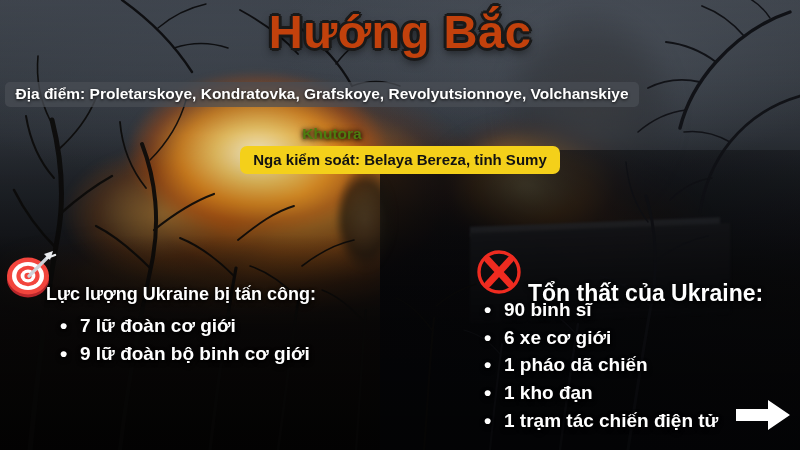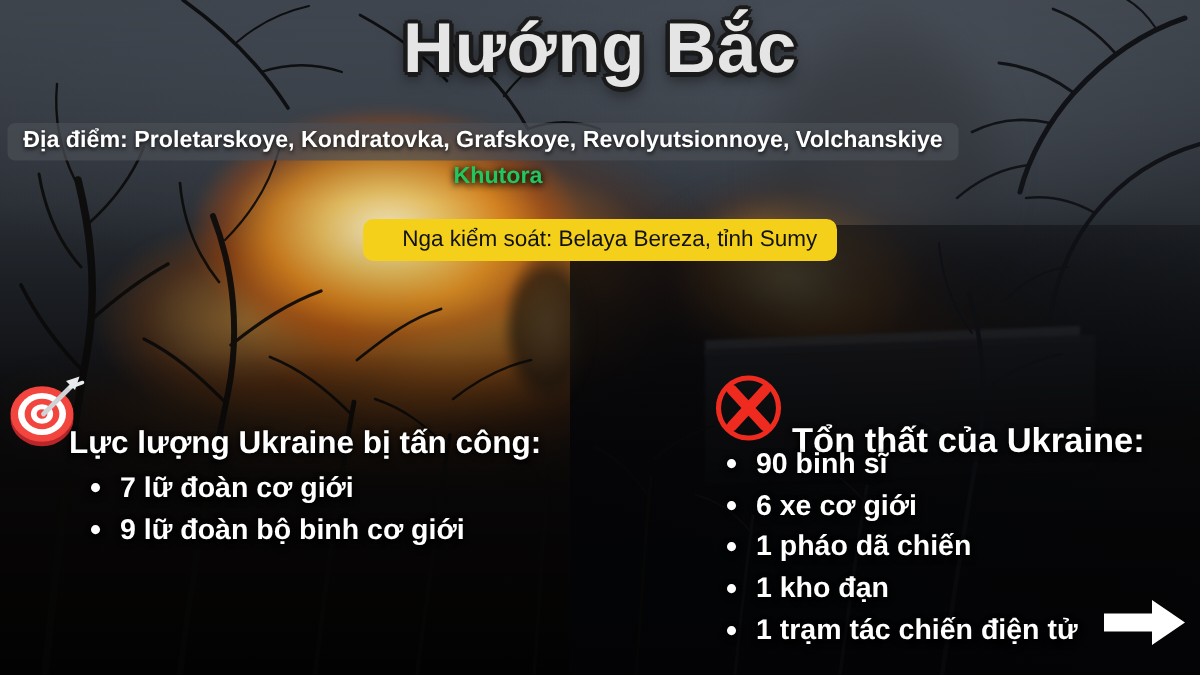--- a/index.html
+++ b/index.html
@@ -86,21 +86,21 @@
     position:absolute; inset:0;
     background:
       linear-gradient(180deg, rgba(0,0,0,.18) 0%, rgba(0,0,0,.05) 30%, rgba(0,0,0,.30) 62%, rgba(0,0,0,.55) 100%);
   }
 
   
   .content { position:absolute; inset:0; }
 
   .title {
     position:absolute; top:4px; left:0; width:800px; text-align:center;
-    font-size:47px; font-weight:bold; color:#e5e5e5; letter-spacing:.5px;
+    font-size:47px; font-weight:bold; color:#c2410c; letter-spacing:.5px;
     line-height:1.18;
     text-shadow:
       -2px -2px 0 #1a1a1a,  2px -2px 0 #1a1a1a,
       -2px  2px 0 #1a1a1a,  2px  2px 0 #1a1a1a,
       -3px  0   0 #1a1a1a,  3px  0   0 #1a1a1a,
        0   -3px 0 #1a1a1a,  0    3px 0 #1a1a1a,
        0 4px 10px rgba(0,0,0,.75);
   }
 
   .location-wrap {
@@ -108,44 +108,44 @@
   }
   .location-line1 {
     display:inline-block;
     background:rgba(74,78,84,.72);
     color:#ffffff; font-size:15.5px; font-weight:bold;
     padding:3px 10px 4px 10px; border-radius:5px;
     white-space:nowrap;
     text-shadow:0 1px 3px rgba(0,0,0,.85);
   }
   .location-line2 {
-    display:block; margin-top:2px;
-    color:#22c55e; font-size:15.5px; font-weight:bold;
+    display:block; margin-top:18px;
+    color:#4d7c0f; font-size:15.5px; font-weight:bold;
     text-shadow:0 1px 4px rgba(0,0,0,.9), 0 0 6px rgba(0,0,0,.7);
     padding-left:20px;
   }
 
   .control-badge {
     position:absolute; top:146px; left:0; width:800px; text-align:center;
   }
   .control-badge .pill {
     display:inline-block;
     background:#f4d01a;
-    color:#121212; font-size:15px; font-weight:normal;
-    padding:5px 13px 6px 26px; border-radius:7px;
+    color:#121212; font-size:15px; font-weight:bold;
+    padding:5px 13px 6px 13px; border-radius:7px;
     white-space:nowrap;
   }
 
   
   .col-left { position:absolute; left:0; top:250px; width:470px; }
   .head-row { position:relative; height:44px; }
   .target-icon { position:absolute; left:3px; top:-2px; width:54px; height:50px; }
   .head-left {
     position:absolute; left:46px; top:34px;
-    font-size:21px; font-weight:bold; color:#ffffff;
+    font-size:18px; font-weight:bold; color:#ffffff;
     text-shadow:0 2px 5px rgba(0,0,0,.95), 0 0 3px rgba(0,0,0,.9);
     white-space:nowrap;
   }
   .list-left { position:absolute; left:58px; top:62px; width:400px; }
   .list-left li, .list-right li {
     list-style:none; position:relative;
     font-size:19px; font-weight:bold; color:#ffffff;
     line-height:1.46; padding-left:22px; white-space:nowrap;
     text-shadow:0 2px 5px rgba(0,0,0,.95), 0 0 3px rgba(0,0,0,.9);
   }

